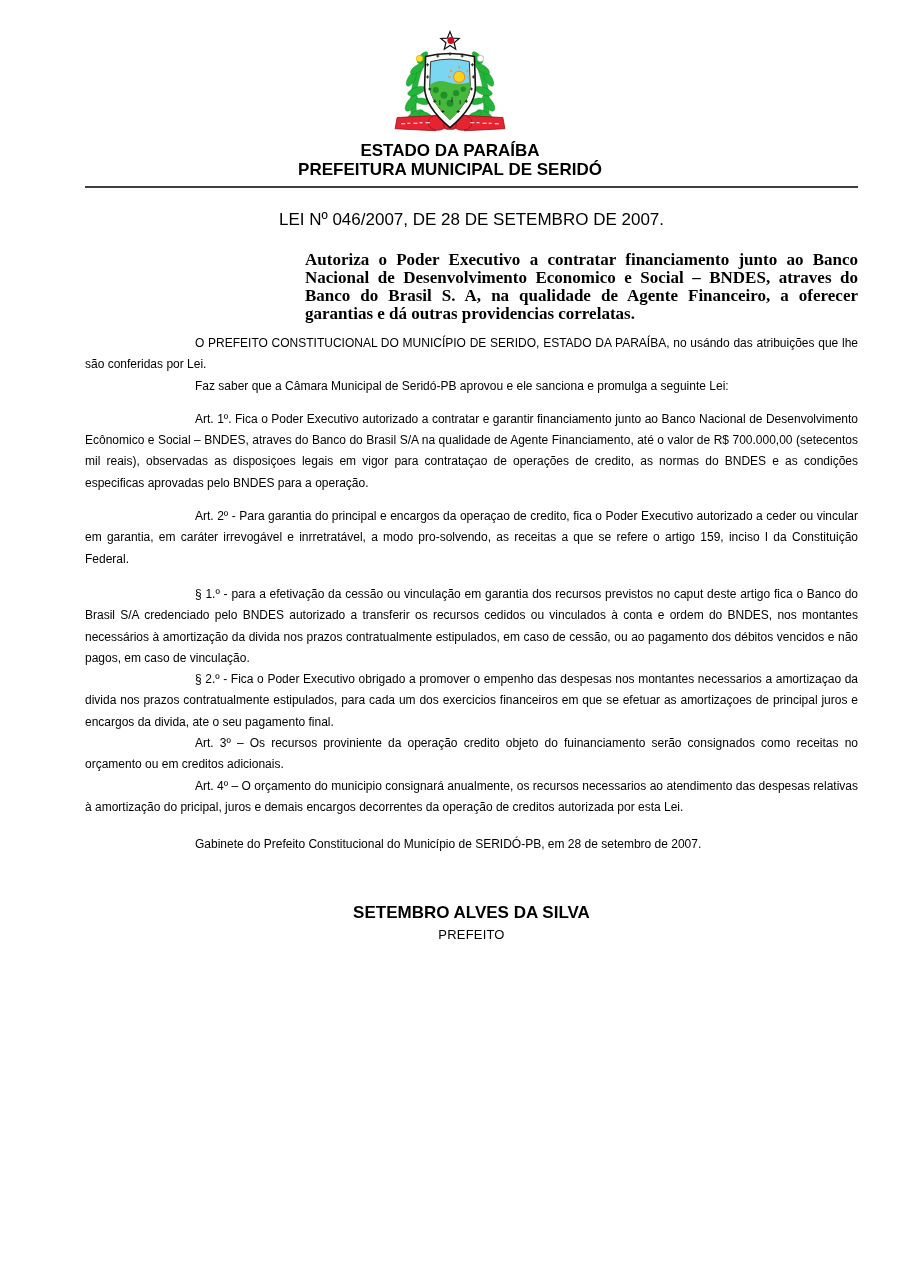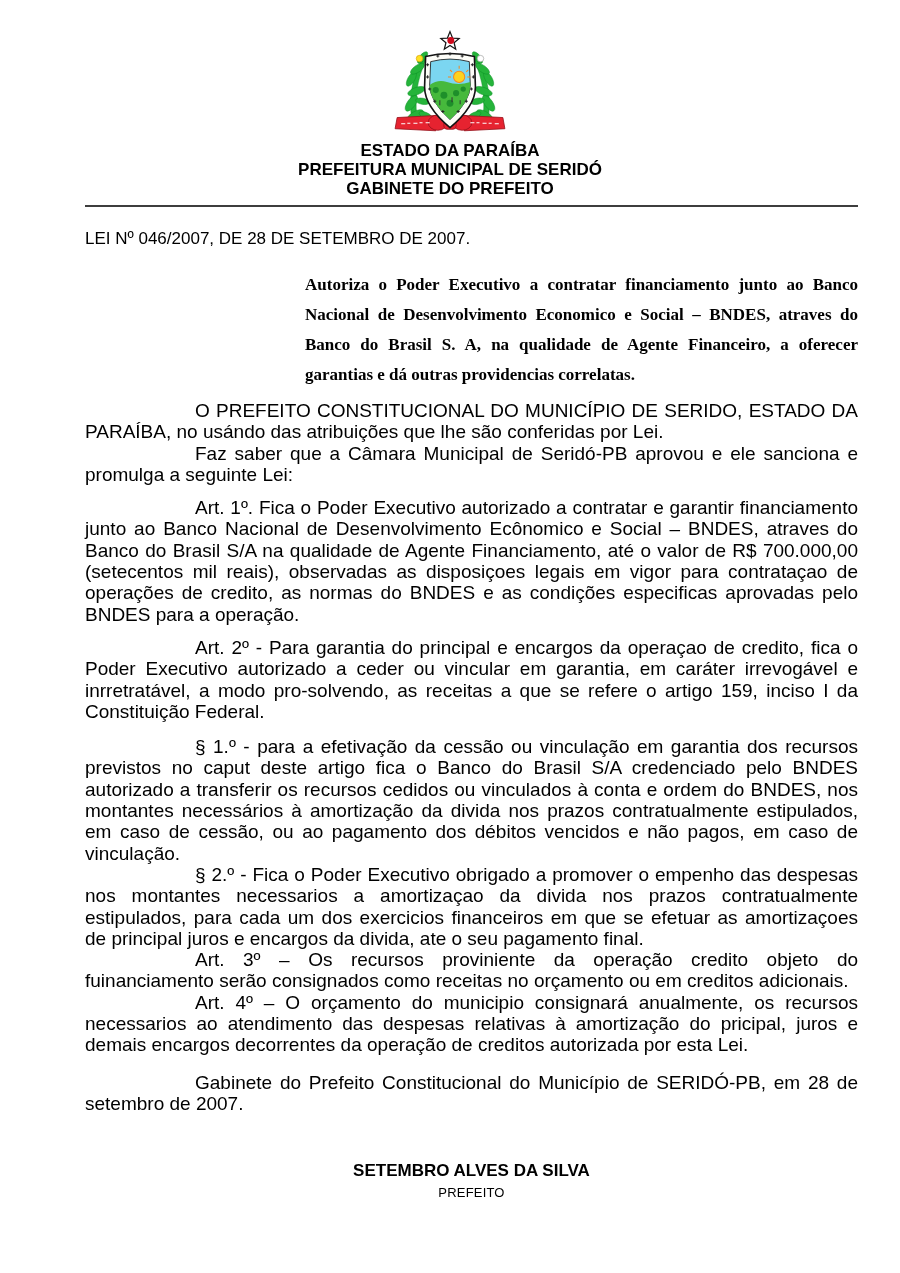--- a/index.html
+++ b/index.html
@@ -10,31 +10,31 @@
     color:#000000;
     font-family:"Liberation Sans",sans-serif;
     box-sizing:border-box;
     overflow:hidden;
   }
   .crest-wrap{ text-align:center; padding-top:30px; line-height:0; }
   .org{ text-align:center; font-weight:bold; font-size:17px; line-height:19px; margin-top:3px; }
   .org div{ white-space:nowrap; }
   .rule{ border:none; border-top:2px solid #3e3e3e; margin:7px 42px 0 85px; height:0; }
   .content{ margin:0 42px 0 85px; }
-  .lei-title{ font-size:17px; line-height:22px; margin:21px 0 0 0; }
+  .lei-title{ font-size:17px; line-height:22px; margin:21px 0 0 0;text-align:center; }
   .ementa{
     margin:20px 0 0 220px;
     font-family:"Liberation Serif",serif;
     font-weight:bold;
     font-size:17px;
-    line-height:30px;
+    line-height:18px;
     text-align:justify;
   }
   .par{
-    font-size:19px;
+    font-size:12px;
     line-height:21.3px;
     text-align:justify;
     text-indent:110px;
     margin:0;
   }
   .lbl{ font-weight:normal; }
   .g1{ margin-top:10px; }
   .g2{ margin-top:12px; }
   .g3{ margin-top:14px; }
   .g4{ margin-top:16px; }
@@ -123,21 +123,20 @@
       <g>
         <polygon points="60,1.5 62.5,7.8 69,8.2 64,12.4 65.6,18.8 60,15.2 54.4,18.8 56,12.4 51,8.2 57.5,7.8" fill="#ffffff" stroke="#141414" stroke-width="1.2"></polygon>
         <circle cx="60.8" cy="10.2" r="3.4" fill="#cf0a1c"></circle>
       </g>
     </svg>
   </div>
 
   <div class="org">
     <div>ESTADO DA PARAÍBA</div>
     <div>PREFEITURA MUNICIPAL DE SERIDÓ</div>
-    <div>GABINETE DO PREFEITO</div>
   </div>
   <hr class="rule">
 
   <div class="content">
     <p class="lei-title">LEI Nº 046/2007, DE 28 DE SETEMBRO DE 2007.</p>
 
     <p class="ementa">Autoriza o Poder Executivo a contratar financiamento junto ao Banco Nacional de Desenvolvimento Economico e Social – BNDES, atraves do Banco do Brasil S. A, na qualidade de Agente Financeiro, a oferecer garantias e dá outras providencias correlatas.</p>
 
     <p class="par g1"><span>O PREFEITO CONSTITUCIONAL DO MUNICÍPIO DE SERIDO, ESTADO DA PARAÍBA, no usándo das atribuições que lhe são conferidas por Lei.</span></p>
     <p class="par"><span>Faz saber que a Câmara Municipal de Seridó-PB aprovou e ele sanciona e promulga a seguinte Lei:</span></p>

